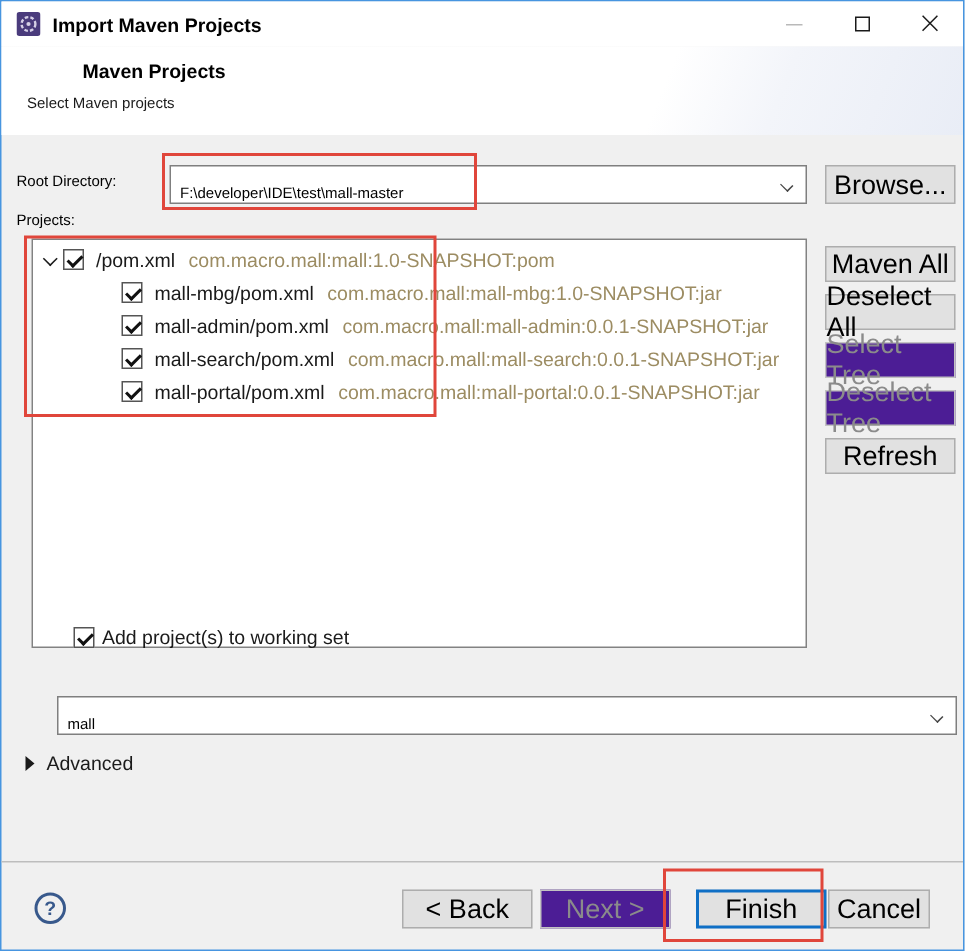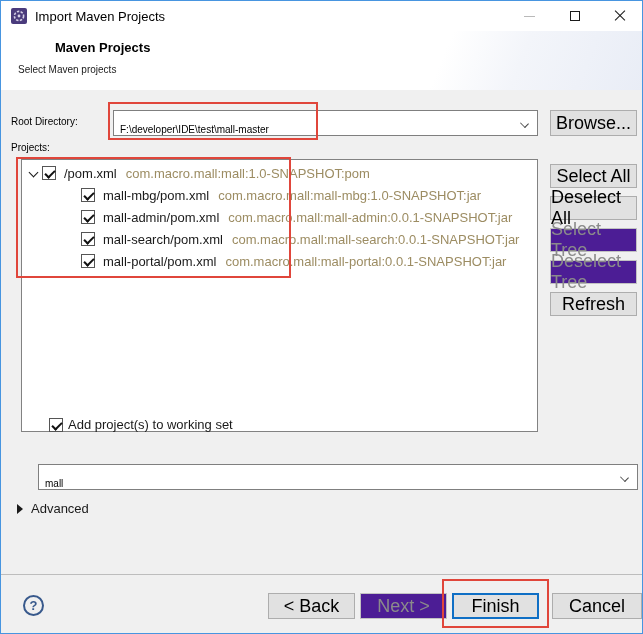--- a/index.html
+++ b/index.html
@@ -15,21 +15,21 @@
   .dialog {
     position: absolute; inset: 0;
     border: 1px solid #4795e0;
     background: #f0f0f0;
   }
 
   
   .titlebar {
     position: absolute; left: 0; top: 0; right: 0; height: 30px;
     background: #ffffff;
-    display: flex; align-items: center;
+    display: flex; align-items: center; font-weight: bold;
   }
   .app-icon { width: 16px; height: 16px; margin-left: 10px; flex: 0 0 auto; }
   .title-text { margin-left: 8px; font-size: 13px; color: #000; }
   .win-controls { position: absolute; right: 0; top: 0; height: 30px; display: flex; }
   .win-btn { width: 45px; height: 30px; display: flex; align-items: center; justify-content: center; }
   .min-glyph { width: 11px; height: 1px; background: #b9b9b9; }
   .max-glyph { width: 10px; height: 10px; border: 1px solid #1a1a1a; background: transparent; }
   .close-glyph { width: 12px; height: 12px; position: relative; }
   .close-glyph::before, .close-glyph::after {
     content: ""; position: absolute; left: -1px; top: 5px; width: 14px; height: 1px; background: #1a1a1a;
@@ -60,21 +60,21 @@
     transform: rotate(45deg) scaleY(0.8);
   }
   .btn {
     position: absolute; height: 26px;
     background: #e1e1e1; border: 1px solid #adadad;
     font-family: "Liberation Sans", sans-serif;
     font-size: 18px; color: #000;
     display: flex; align-items: center; justify-content: center;
   }
   .btn.disabled { background: #4c1d95; border-color: #c2c2c2; color: #8b8b8b; }
-  .btn.default  { border: 2px solid #0f6fc5; }
+  .btn.default  { border: 2px solid #0f6fc5; margin-left: 12px; }
 
   
   .tree-panel {
     position: absolute; left: 20px; top: 158px; width: 517px; height: 273px;
     background: #fff; border: 1px solid #828282;
     padding-top: 2px; overflow: hidden;
   }
   .tree-row { height: 22px; display: flex; align-items: center; padding-left: 4px; white-space: nowrap; }
   .tree-row.lvl1 { padding-left: 43px; }
   .expander { width: 16px; height: 16px; position: relative; flex: 0 0 auto; }
@@ -194,21 +194,21 @@
     </div>
       <div class="tree-row lvl1">
       <span class="expander"></span>
       <span class="cb checked"></span>
       <span class="t-label">mall-portal/pom.xml</span>
       <span class="t-gav">com.macro.mall:mall-portal:0.0.1-SNAPSHOT:jar</span>
     </div>
     </div>
 
   <div id="side-buttons">
-      <div class="btn side-btn" style="top: 163px;">Select All</div>
+      <div class="btn side-btn" style="top: 163px;">Maven All</div>
       <div class="btn side-btn" style="top: 195px;">Deselect All</div>
       <div class="btn side-btn disabled" style="top: 227px;">Select Tree</div>
       <div class="btn side-btn disabled" style="top: 259px;">Deselect Tree</div>
       <div class="btn side-btn" style="top: 291px;">Refresh</div>
     </div>
 
   <div class="ws-check ws-row">
     <span class="cb checked"></span>
     <span>Add project(s) to working set</span>
   </div>
@@ -220,19 +220,19 @@
   <div class="advanced">
     <span class="tri-right"></span>
     <span>Advanced</span>
   </div>
 
   <div class="separator"></div>
   <div class="help-circle">?</div>
   <div class="btn" style="left:267px; top:592px; width:87px;">&lt; Back</div>
   <div class="btn disabled" style="left:359px; top:592px; width:87px;">Next &gt;</div>
   <div class="btn default" style="left:451px; top:592px; width:87px;">Finish</div>
-  <div class="btn" style="left:551px; top:592px; width:90px;">Cancel</div>
+  <div class="btn" style="left:551px; top:592px; width:68px;">Cancel</div>
 
   <div class="anno" style="left:107px; top:101px; width:210px; height:38px;"></div>
   <div class="anno" style="left:15px;  top:156px; width:275px; height:121px;"></div>
   <div class="anno" style="left:441px; top:578px; width:107px; height:49px;"></div>
 
 </div>
 
 </body></html>

